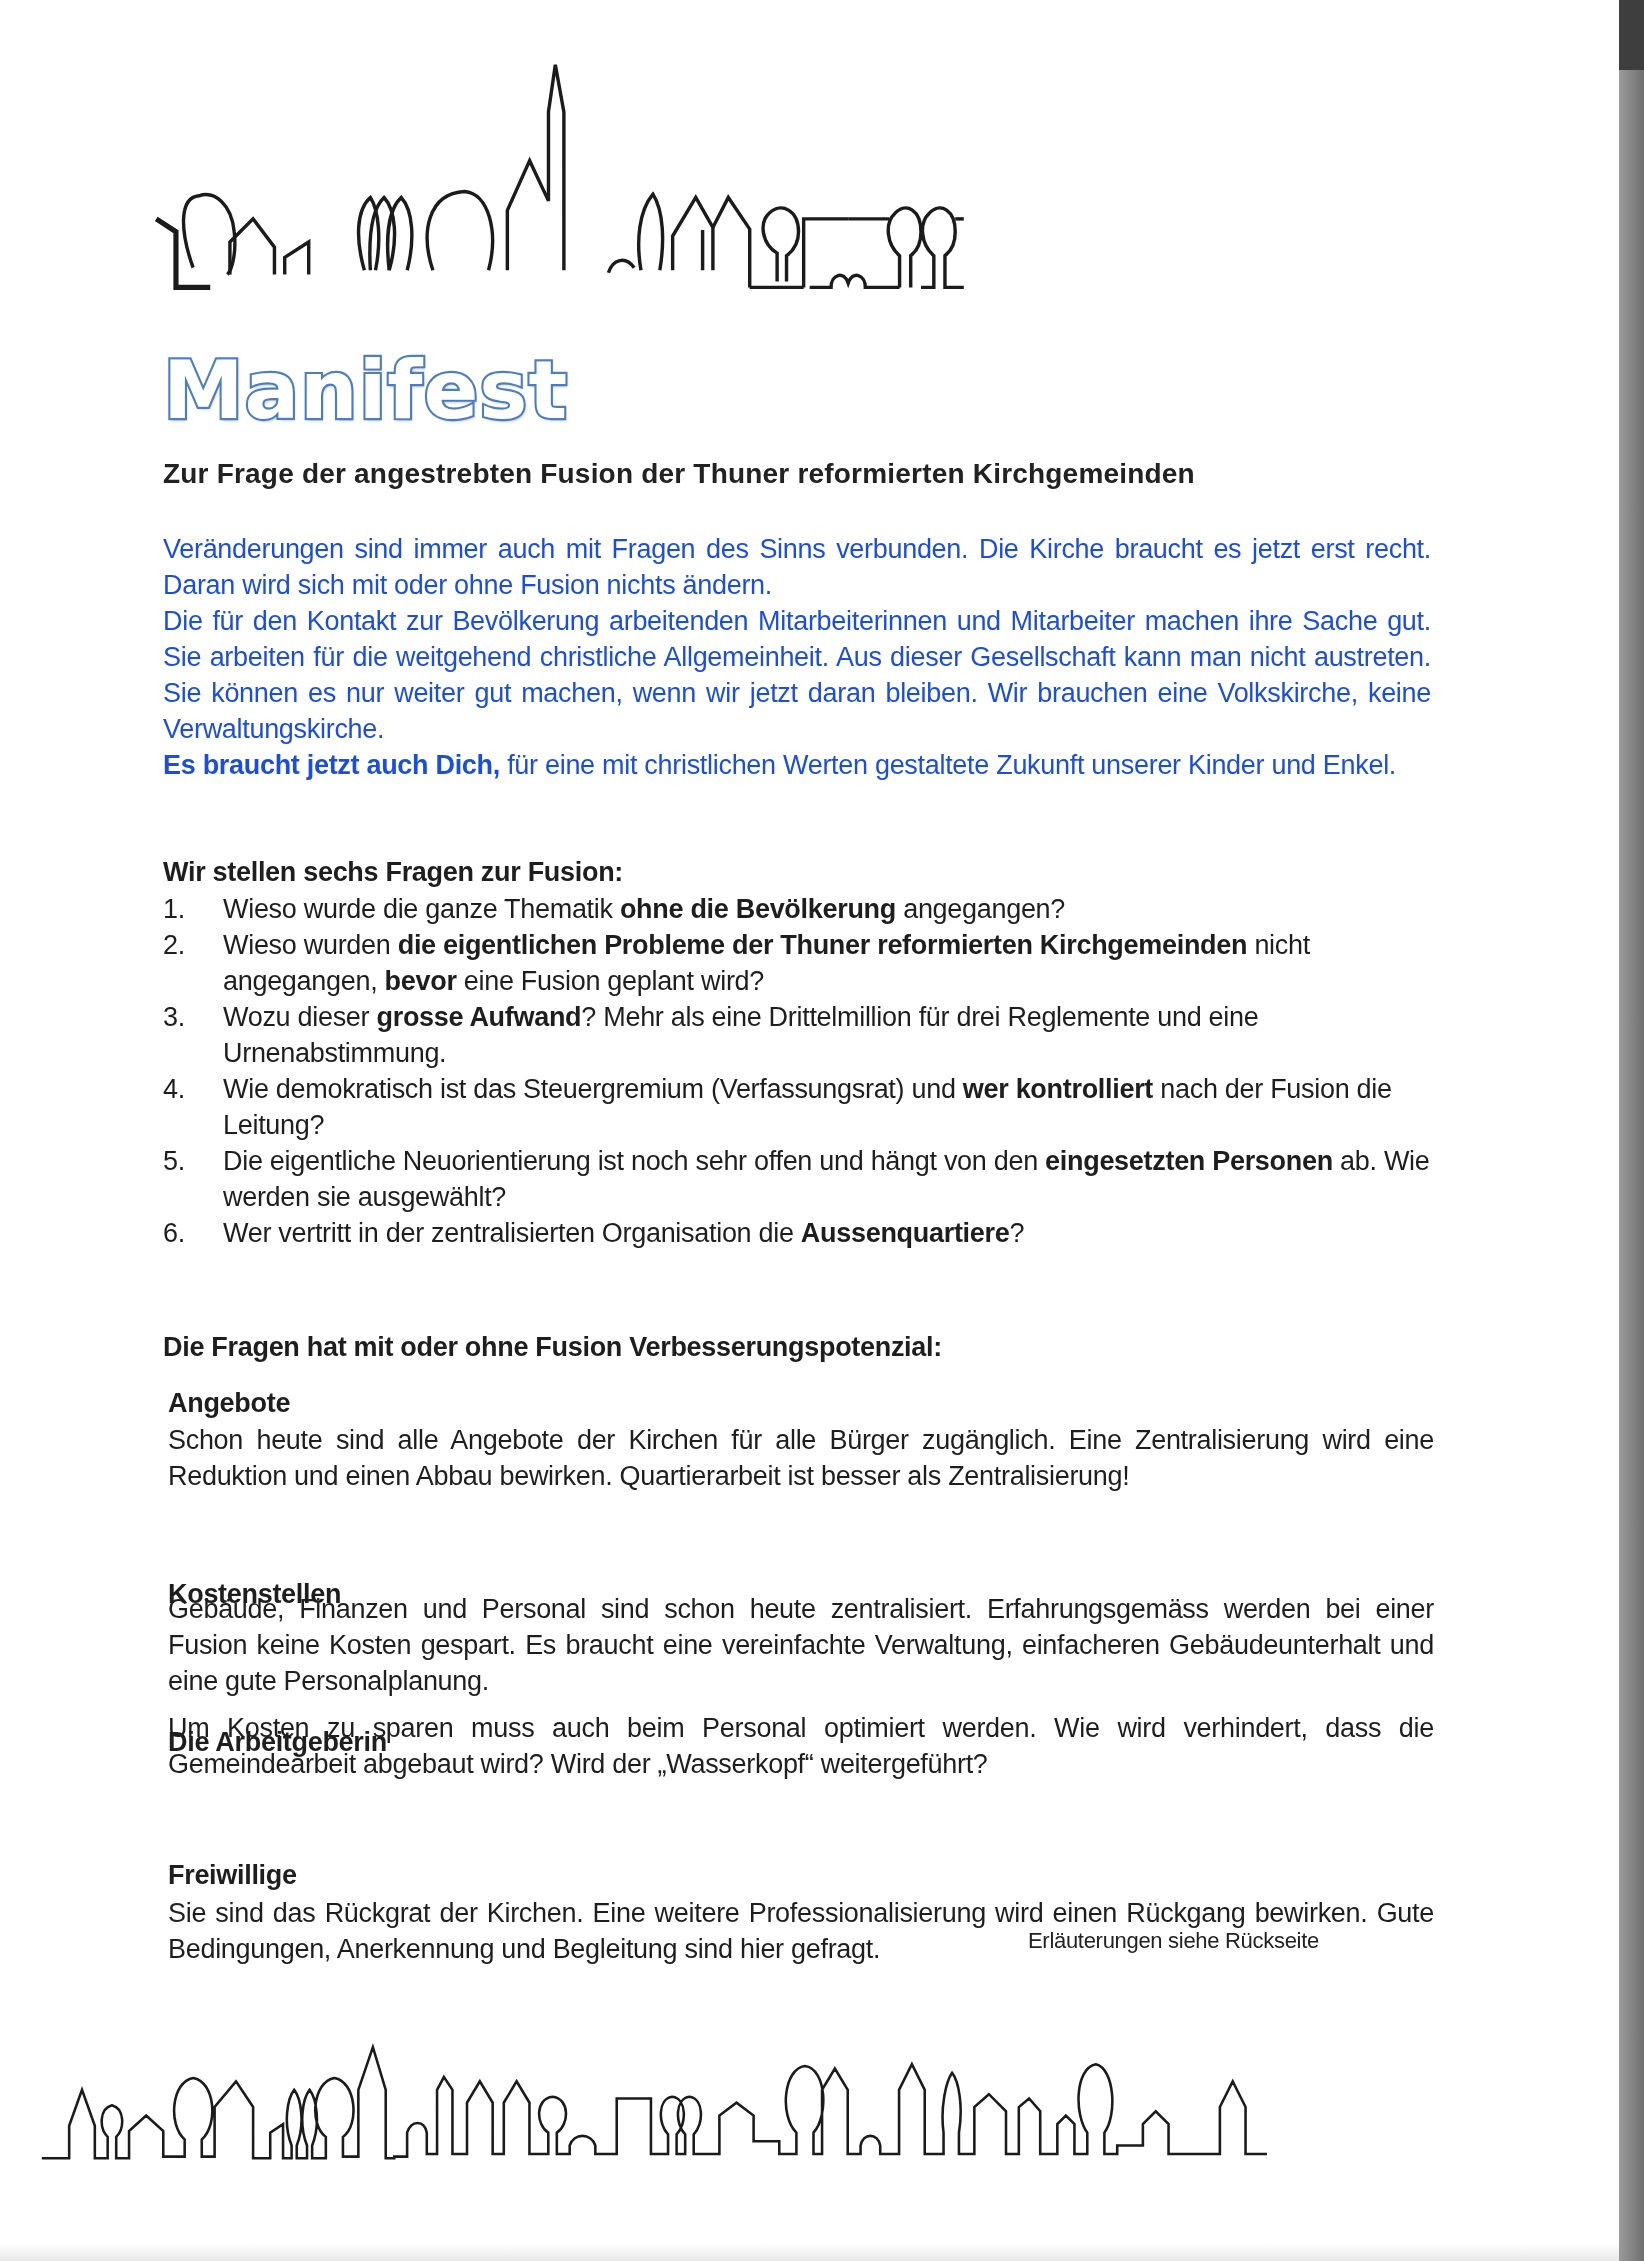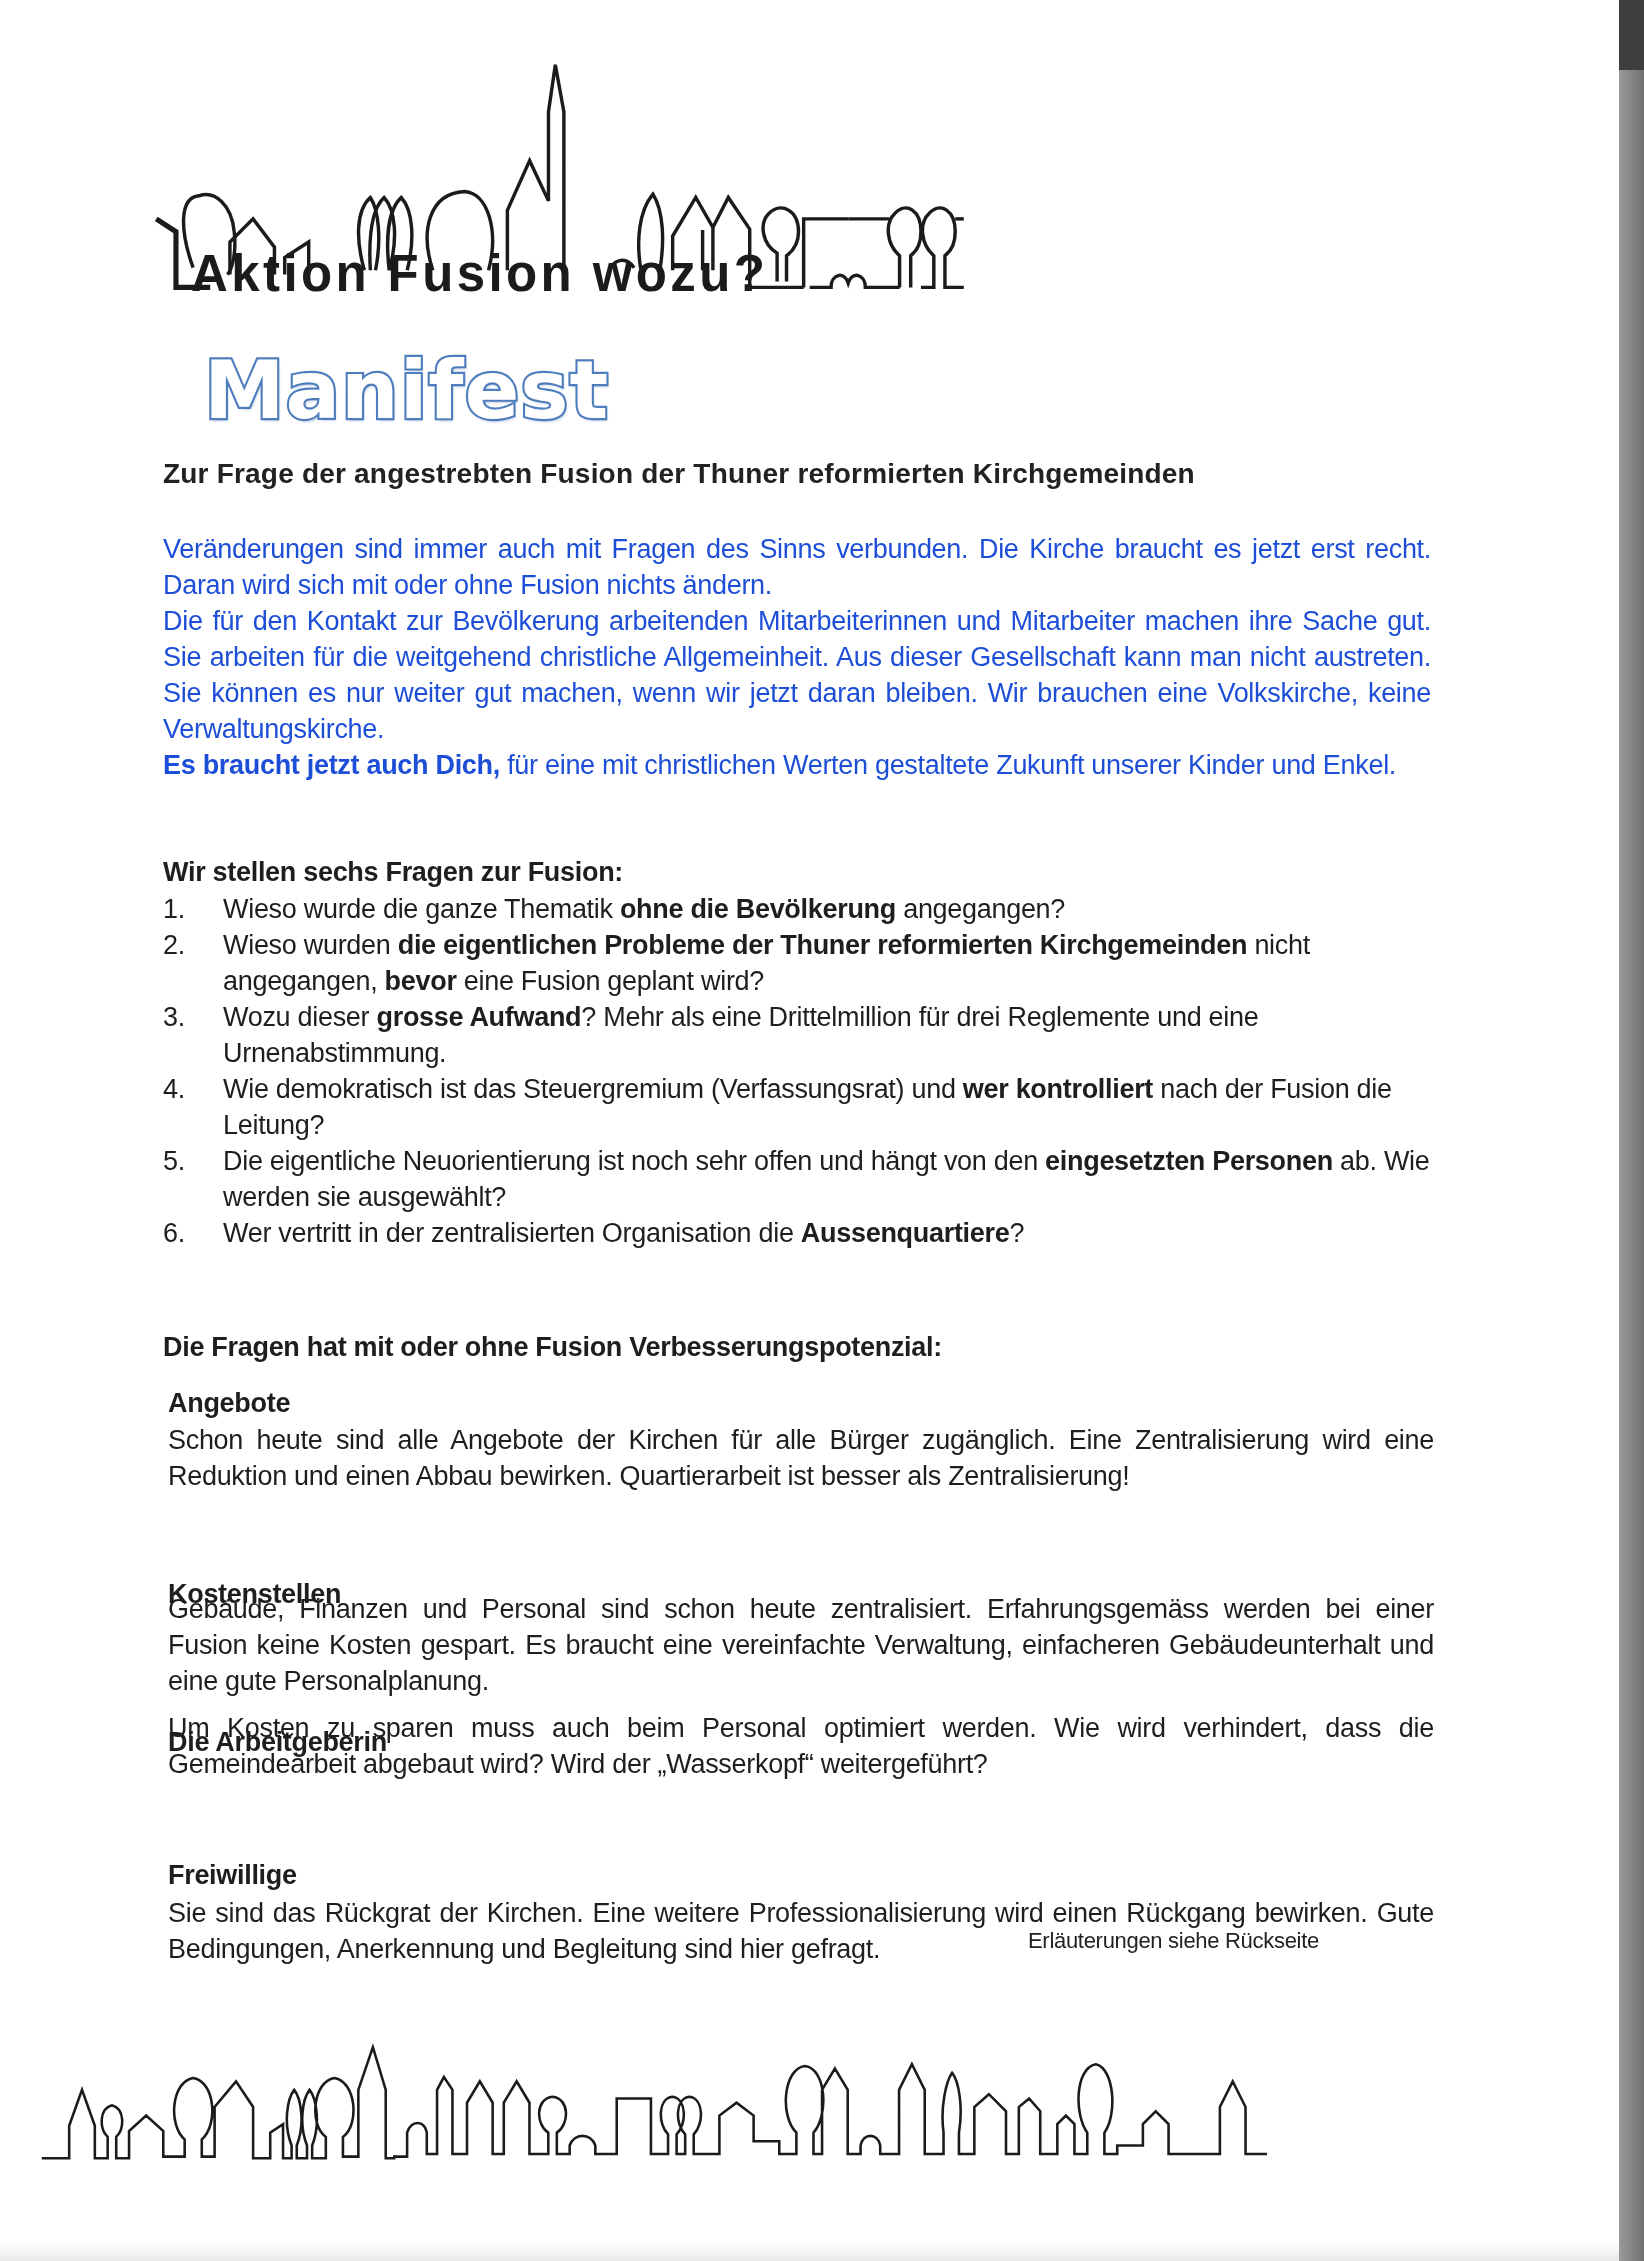--- a/index.html
+++ b/index.html
@@ -23,21 +23,21 @@
   .logo svg { position: absolute; left: 0; top: 0; }
   .logo-title {
     position: absolute; left: 45px; top: 218px;
     font-family: "Liberation Sans", sans-serif; font-weight: bold;
     font-size: 51px; letter-spacing: 3.4px; color: #1b1b1b; white-space: nowrap;
   }
   .manifest {
     position: absolute; left: 163px; top: 343px;
     font-family: "DejaVu Sans", sans-serif; font-weight: bold; font-size: 81px;
     color: #ffffff; -webkit-text-stroke: 4.3px #4f7fbf; paint-order: stroke fill;
-    letter-spacing: 0.9px; text-shadow: 1.7px 2.6px 2.6px rgba(80,120,180,0.35); margin-left: 41px;
+    letter-spacing: 0.9px; text-shadow: 1.7px 2.6px 2.6px rgba(80,120,180,0.35);
   }
   .subtitle {
     position: absolute; left: 163px; top: 458px;
     font-family: "Liberation Sans", sans-serif; font-weight: bold; font-size: 28px;
     color: #222; letter-spacing: 0.2px;
   }
   .body-text {
     position: absolute; left: 163px; width: 1268px;
     font-family: "Liberation Sans", sans-serif; font-size: 27px; line-height: 36px; color: #1d4ed8;
     text-align: justify; letter-spacing: -0.3px;
@@ -100,21 +100,20 @@
 
     <path d="M705 305 L768 305"></path>
     <path d="M737 298 L737 265 C720 255 715 230 728 218 C742 205 762 215 762 240 C762 258 752 265 748 268 L748 298"></path>
     <path d="M768 305 L768 225 L820 225"></path>
     <path d="M775 305 L800 305 C800 290 815 285 820 300 C825 285 840 290 840 305 L880 305"></path>
     <path d="M820 225 L868 225"></path>
     <path d="M880 305 L880 268 C865 255 862 230 875 218 C888 205 905 215 905 240 C905 258 897 265 893 268 L893 305"></path>
     <path d="M905 305 L920 305 L920 268 C905 255 902 230 915 218 C928 205 945 215 945 240 C945 258 937 265 933 268 L933 305 L955 305"></path>
     <path d="M945 225 L955 225"></path>
   </svg>
-  <div class="logo-title">Aktion Fusion wozu?</div>
 </div>
 
 <div class="manifest">Manifest</div>
 <div class="subtitle">Zur Frage der angestrebten Fusion der Thuner reformierten Kirchgemeinden</div>
 
 <div class="body-text p1">
   <div>Veränderungen sind immer auch mit Fragen des Sinns verbunden. Die Kirche braucht es jetzt erst recht. Daran wird sich mit oder ohne Fusion nichts ändern.</div>
   <div>Die für den Kontakt zur Bevölkerung arbeitenden Mitarbeiterinnen und Mitarbeiter machen ihre Sache gut. Sie arbeiten für die weitgehend christliche Allgemeinheit. Aus dieser Gesellschaft kann man nicht austreten. Sie können es nur weiter gut machen, wenn wir jetzt daran bleiben. Wir brauchen eine Volkskirche, keine Verwaltungskirche.</div>
   <div>
     <span class="b">Es braucht jetzt auch Dich,</span><span> für eine mit christlichen Werten gestaltete Zukunft unserer Kinder und Enkel.</span>

